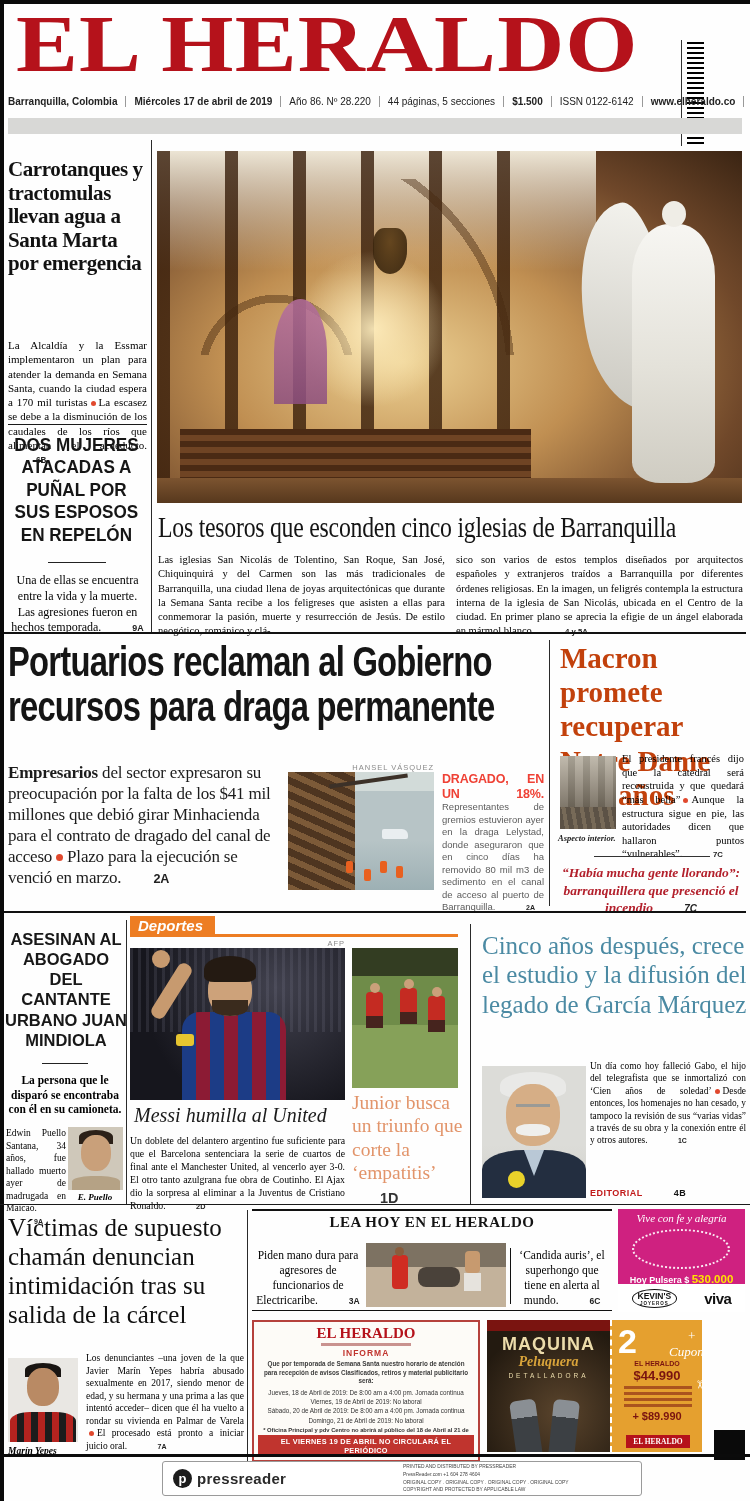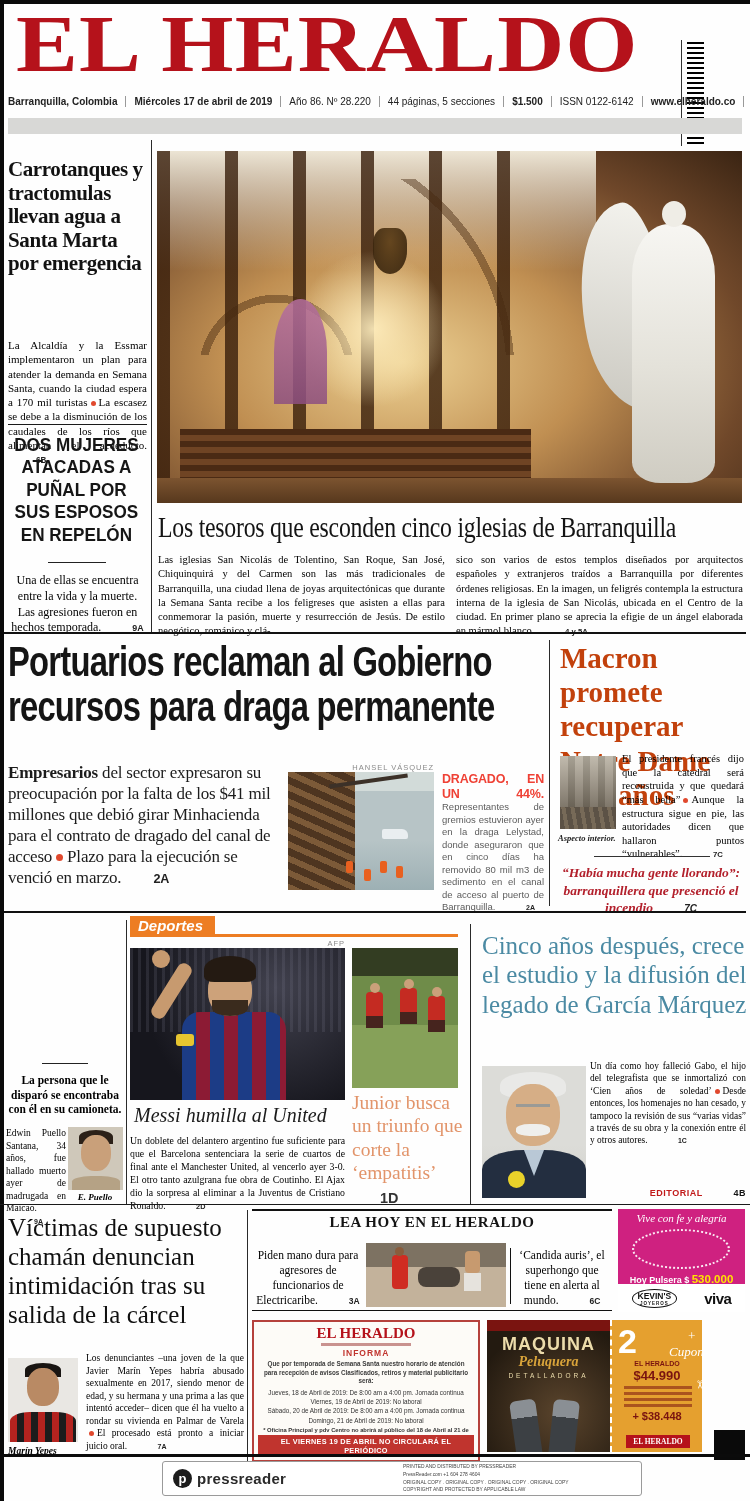--- a/index.html
+++ b/index.html
@@ -172,21 +172,21 @@
     background:linear-gradient(180deg,#dcdcd8 0 60%, #cfcfc9 100%); }
   .gabo .face { position:absolute; left:24px; top:18px; width:54px; height:62px; background:#d6ae86; border-radius:46%;}
   .gabo .hairw { position:absolute; left:18px; top:6px; width:66px; height:26px; background:#e9e9e7; border-radius:50% 50% 30% 30%;}
   .gabo .brow { position:absolute; left:34px; top:38px; width:34px; height:3px; background:#9a9a96;}
   .gabo .must { position:absolute; left:34px; top:58px; width:34px; height:12px; background:#efefed; border-radius:40%;}
   .gabo .suit { position:absolute; left:0; bottom:0; width:104px; height:48px; background:#232e40; border-radius:40% 40% 0 0;}
   .gabo .shirt { position:absolute; left:42px; bottom:22px; width:20px; height:26px; background:#b9c8d6;
     clip-path:polygon(50% 100%, 0 0, 100% 0); }
   .gabo .flower { position:absolute; left:26px; bottom:10px; width:17px; height:17px; background:#e9d22a; border-radius:50%;}
   .gabo-body { left:590px; top:1060px; width:156px; font-size:9.4px; line-height:1.32; text-align:justify;}
-  .editorial { left:590px; top:1188px; width:156px; text-align:right; font-family:"Liberation Sans",sans-serif;
+  .editorial { left:590px; top:1188px; width:156px; text-align:left; font-family:"Liberation Sans",sans-serif;
     font-weight:bold; font-size:9px; color:#c11a1a; letter-spacing:.5px; }
   .editorial .pg { color:#111; font-size:100%; }
 
   .r4-top { left:0px; top:1204px; width:750px; }
 
   
   .chaman-hl { left:8px; top:1213px; width:240px; font-size:25px; line-height:1.16; color:#101010; }
   .yepes { left:8px; top:1358px; width:70px; height:84px; overflow:hidden; background:#e9e7e3; }
   .yepes .hd { position:absolute; left:19px; top:10px; width:32px; height:38px; background:#b98a64; border-radius:46%;}
   .yepes .hr { position:absolute; left:17px; top:5px; width:36px; height:14px; background:#191512; border-radius:50% 50% 0 0;}
@@ -329,34 +329,35 @@
   <div class="abs credit hansel">HANSEL VÁSQUEZ</div>
   <div class="abs dredge">
     <div class="rig"></div>
     <div class="arm"></div>
     <div class="boat"></div>
     <div class="w1"></div>
     <div class="w2"></div>
     <div class="w3"></div>
     <div class="w4"></div>
   </div>
-  <p class="abs dragado"><span class="kicker">DRAGADO, EN UN 44%.</span><span> Representantes de gremios estuvieron ayer en la draga Lelystad, donde aseguraron que en cinco días ha removido 80 mil m3 de sedimento en el canal de acceso al puerto de Barranquilla.</span> <b class="pg">2A</b></p>
+  <p class="abs dragado"><span class="kicker">DRAGADO, EN UN 18%.</span><span> Representantes de gremios estuvieron ayer en la draga Lelystad, donde aseguraron que en cinco días ha removido 80 mil m3 de sedimento en el canal de acceso al puerto de Barranquilla.</span> <b class="pg">2A</b></p>
   <div class="abs vrule vr2"></div>
   <div class="abs macron-hl">Macron promete recuperar Notre Dame en 5 años</div>
   <div class="abs notre">
     <div class="haze"></div>
     <div class="rubble"></div>
   </div>
   <div class="abs notre-cap">Aspecto interior.</div>
   <p class="abs macron-body"><span>El presidente francés dijo que la catedral será reconstruida y que quedará “más bella”</span><span class="dot sm"></span><span>Aunque la estructura sigue en pie, las autoridades dicen que hallaron puntos “vulnerables”.</span> <b class="pg">7C</b></p>
   <div class="abs macron-div"></div>
   <p class="abs macron-quote"><span>“Había mucha gente llorando”: barranquillera que presenció el incendio </span><b class="pg">7C</b></p>
   <div class="abs hrule2 r2-bot"></div>
 
   <div class="abs vrule vr3a"></div>
+  <div class="abs mind-hl">ASESINAN AL ABOGADO DEL CANTANTE URBANO JUAN MINDIOLA</div>
   <div class="abs mind-rule"></div>
   <div class="abs mind-deck">La persona que le disparó se encontraba con él en su camioneta.</div>
   <p class="abs mind-body"><span>Edwin Puello Santana, 34 años, fue hallado muerto ayer de madrugada en Maicao.</span> <b class="pg">9A</b></p>
   <div class="abs puello">
     <div class="hr"></div>
     <div class="hd"></div>
     <div class="sh"></div>
   </div>
   <div class="abs puello-cap">E. Puello</div>
 
@@ -450,21 +451,21 @@
       <div class="t3">DETALLADORA</div>
       <div class="c1"></div>
       <div class="c2"></div>
     </div>
     <div class="maq-right">
       <div class="big2">2</div>
       <div class="cup">+ Cupones</div>
       <div class="pbrand">EL HERALDO</div>
       <div class="price1">$44.990</div>
       <div class="bars"></div>
-      <div class="price2">+ $38.448</div>
+      <div class="price2">+ $89.990</div>
       <div class="logo">EL HERALDO</div>
       <div class="scissors">✂</div>
     </div>
   </div>
   <div class="abs black-block"></div>
 
   <div class="abs bot-line"></div>
   <div class="abs pressbar">
     <span class="pr-icon">p</span>
     <span class="pr-name">pressreader</span>

